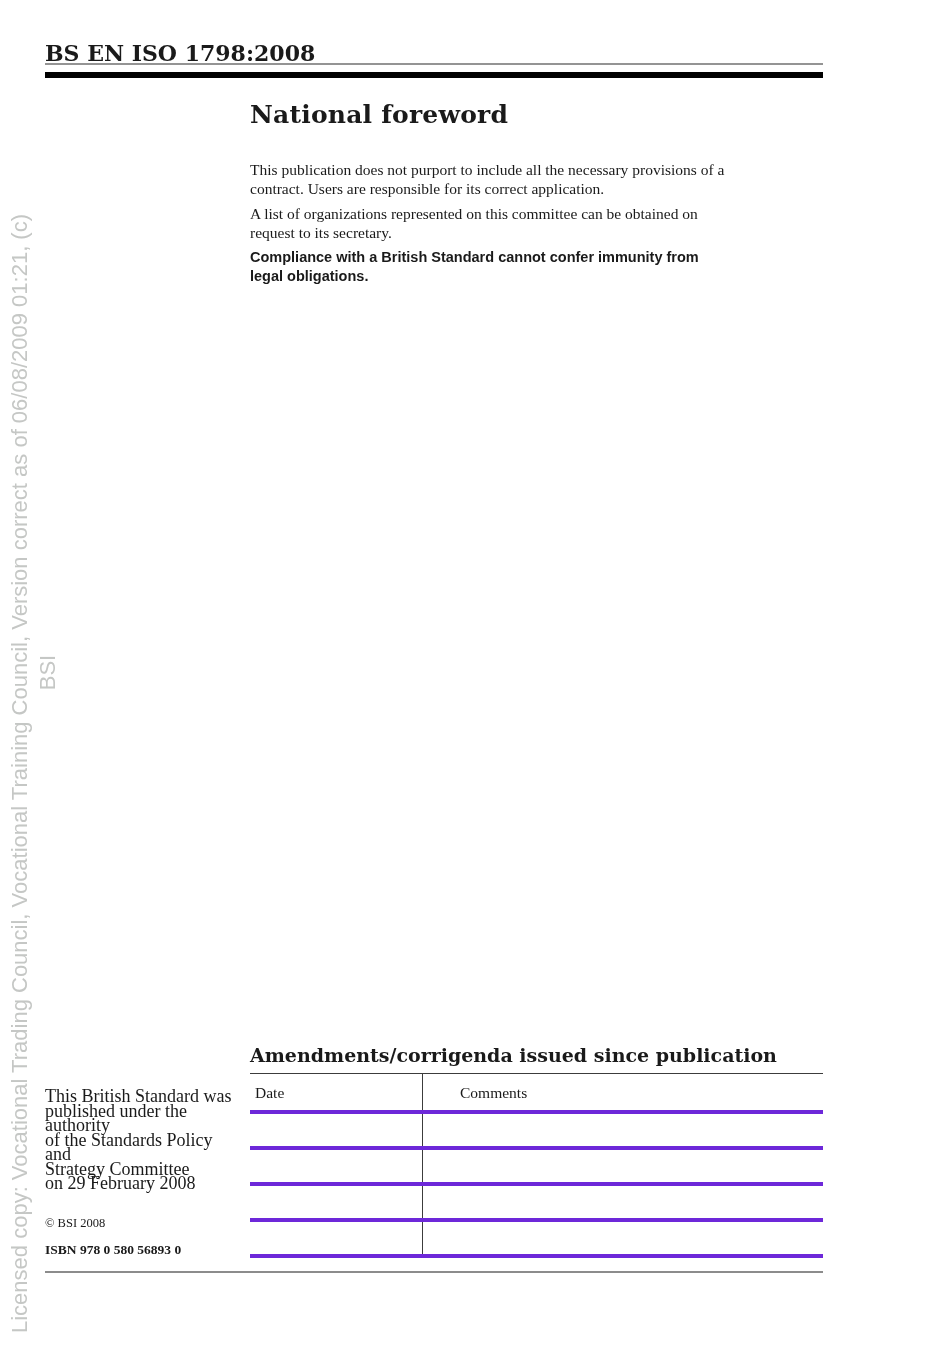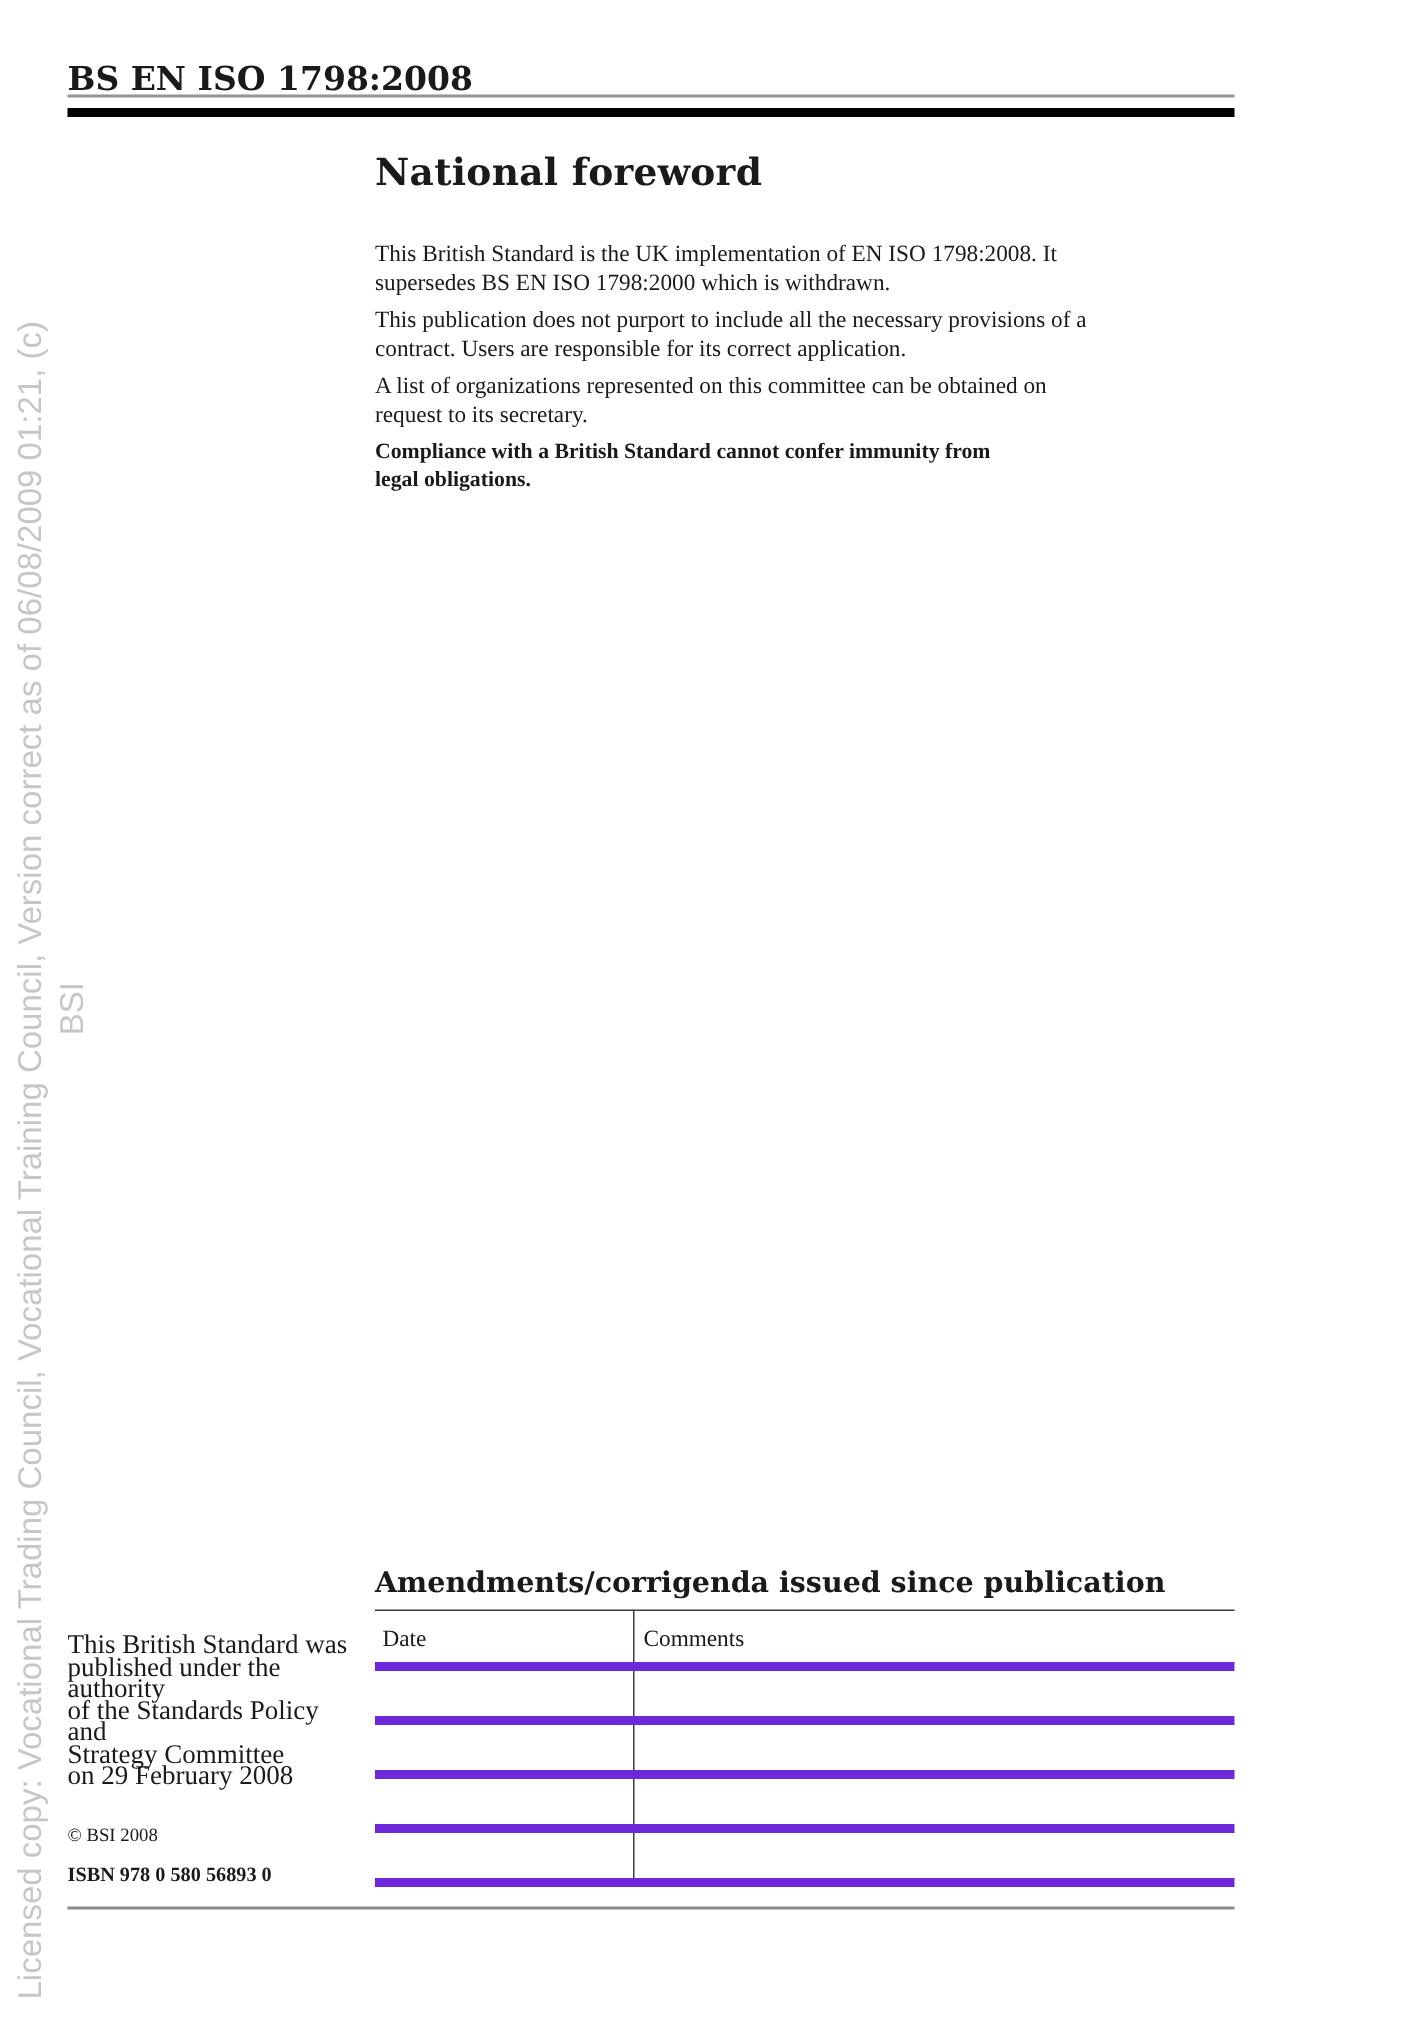--- a/index.html
+++ b/index.html
@@ -53,21 +53,21 @@
   .body-text {
     position: absolute; left: 250px; top: 160px;
     width: 575px;
     font-size: 15.5px; line-height: 19px;
   }
   .body-text p {
     white-space: pre-line;
     margin-bottom: 6px;
   }
   .body-text p.notice {
-    font-family: Liberation Serif, serif;
+    font-family: Liberation Sans, sans-serif;
     font-size: 14.5px;
     font-weight: bold;
     line-height: 19px;
     margin-top: 2px;
   }
 
   
   .pub-note {
     position: absolute; left: 45px; top: 1089px;
     width: 195px;
@@ -90,21 +90,22 @@
     font-size: 19px; font-weight: bold;
   }
   .amend-table {
     position: absolute; left: 250px; top: 1073px;
     width: 573px;
     border-top: 1px solid #3c3c3c;
     font-size: 15.5px;
   }
   .amend-table .row {
     display: flex;
-    border-bottom: 6px solid #6d28d9;
+    border-bottom: 4px solid #6d28d9;
+    gap: 31px;
   }
   .amend-table .row.header-row { height: 40px; }
   .amend-table .row.body-row { height: 36px; }
   .amend-table .col-date {
     width: 173px;
     border-right: 1px solid #3c3c3c;
     padding: 10px 0 0 5px;
   }
   .amend-table .col-comments {
     flex: 1;
@@ -124,22 +125,20 @@
   <div class="wm-line2">BSI</div>
 </div>
 
 <div class="doc-number">BS EN ISO 1798:2008</div>
 <div class="rule-thin"></div>
 <div class="rule-thick"></div>
 
 <h1 class="title">National foreword</h1>
 
 <div class="body-text">
-  <p>This British Standard is the UK implementation of EN ISO 1798:2008. It
-supersedes BS EN ISO 1798:2000 which is withdrawn.</p>
   <p>This publication does not purport to include all the necessary provisions of a
 contract. Users are responsible for its correct application.</p>
   <p>A list of organizations represented on this committee can be obtained on
 request to its secretary.</p>
   <p class="notice">Compliance with a British Standard cannot confer immunity from
 legal obligations.</p>
 </div>
 
 <div class="pub-note">This British Standard was
 published under the authority

